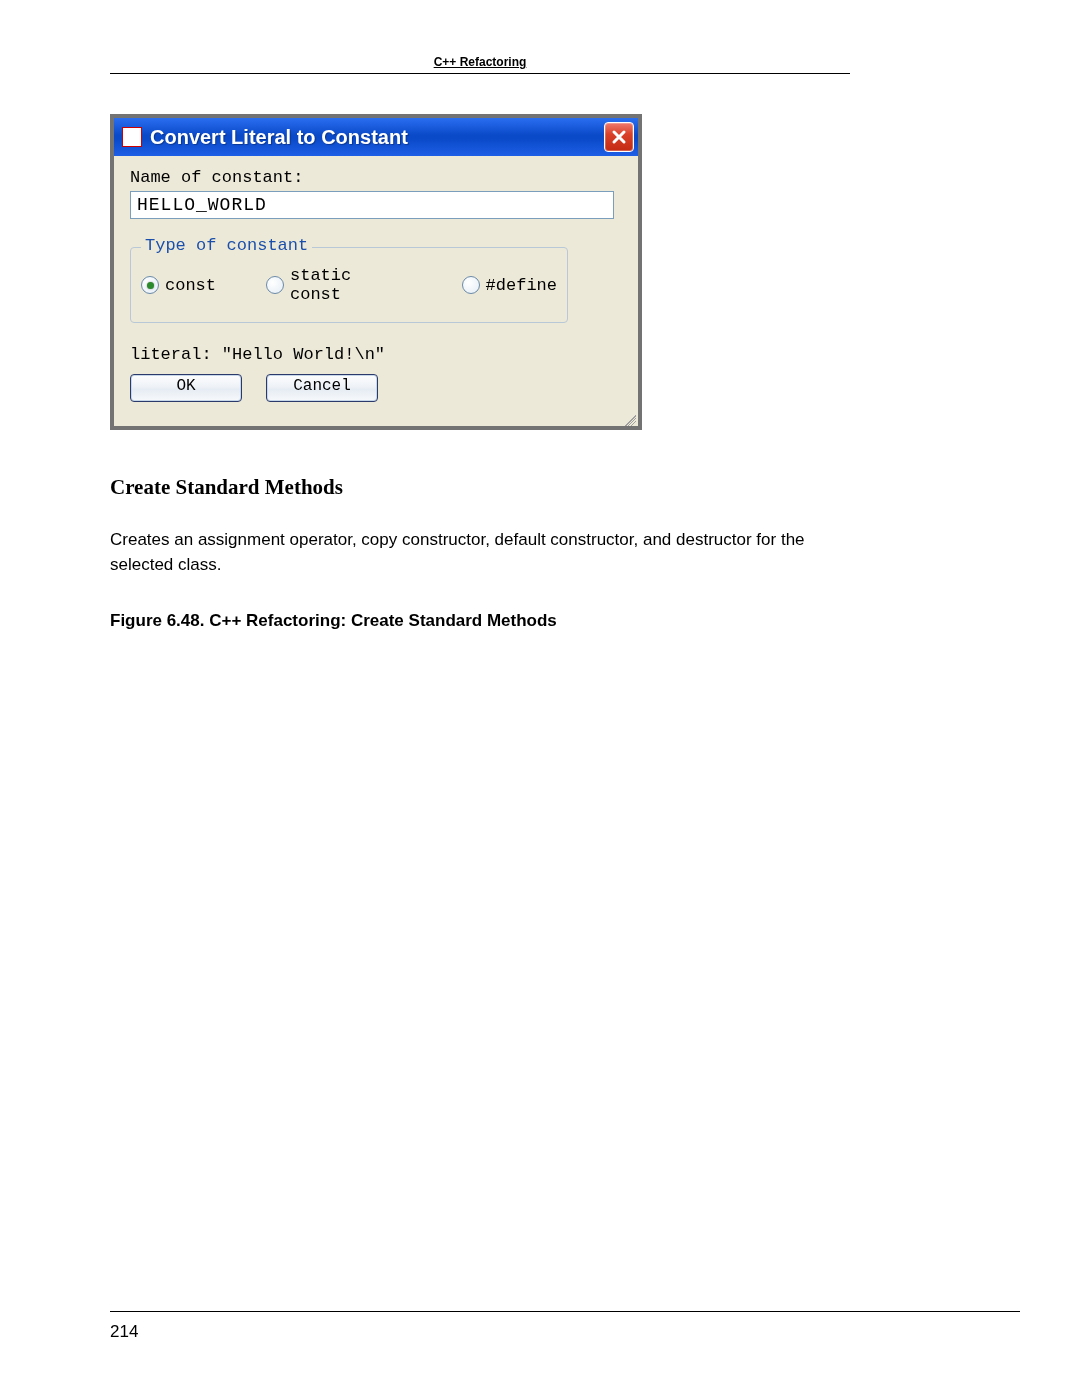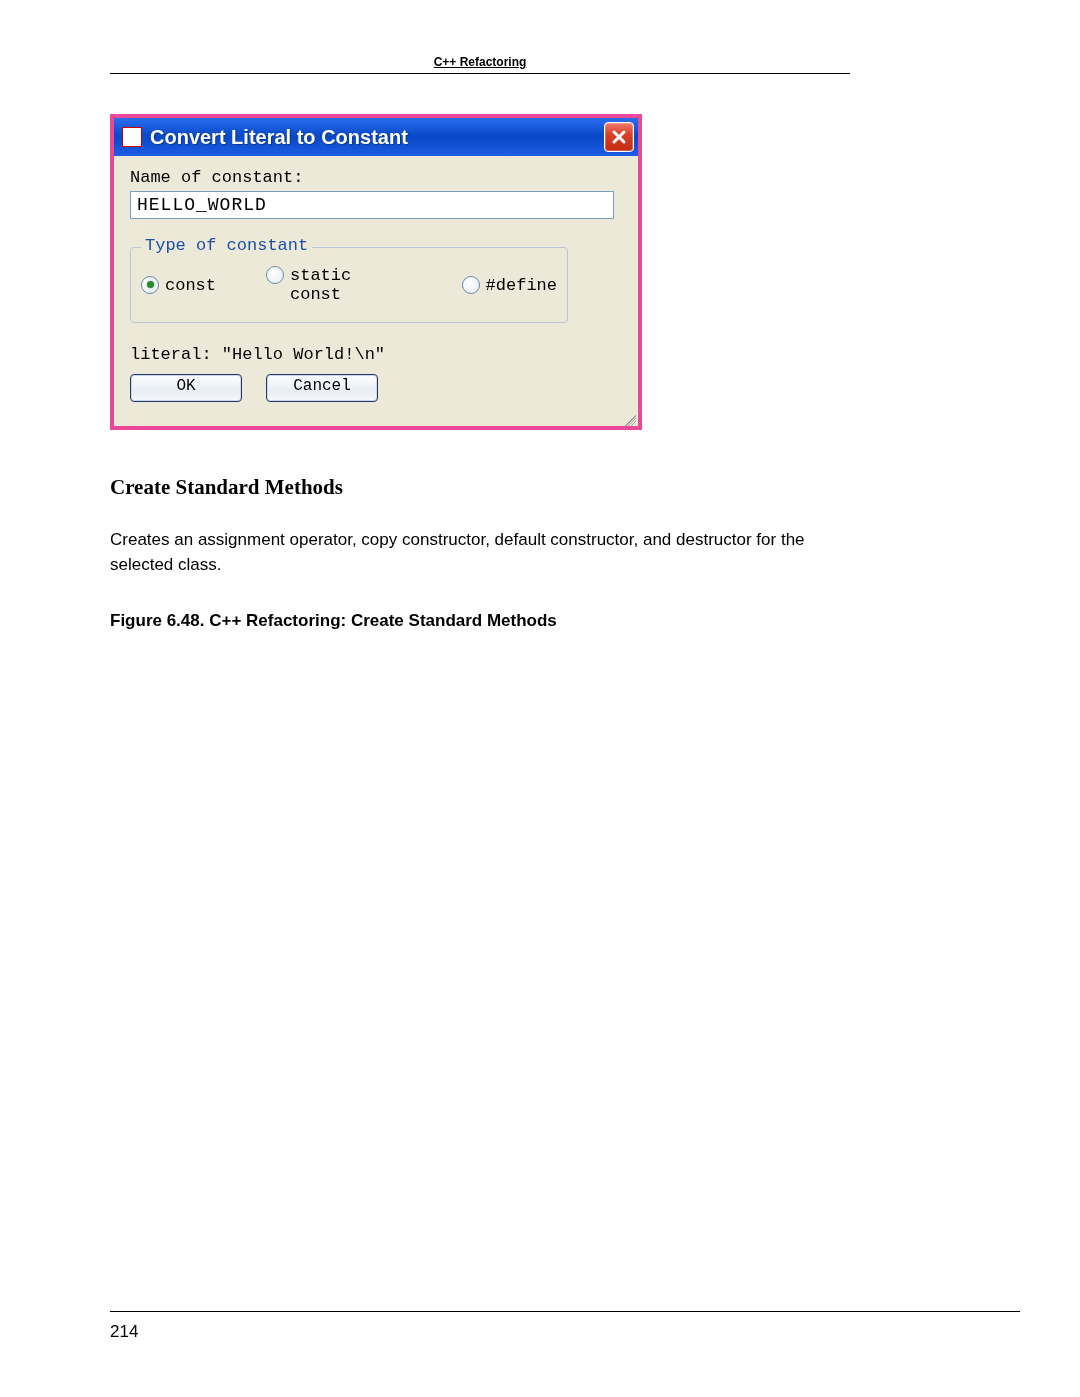--- a/index.html
+++ b/index.html
@@ -26,21 +26,21 @@
   }
   .header-rule {
     border: none;
     border-top: 1.5px solid #000;
     margin: 0 0 40px 0;
   }
 
   
   .dialog {
     width: 532px;
-    border: 4px solid #ec4899;
+    border: 4px solid #737373;
     background: #ece9d8;
     box-sizing: border-box;
     margin-bottom: 45px;
   }
   .titlebar {
     height: 38px;
     background: linear-gradient(to bottom, #2a6ef0 0%, #0a4ac9 45%, #0a4ac9 55%, #1d5ee6 100%);
     display: flex;
     align-items: center;
     padding: 0 4px 0 8px;
@@ -107,20 +107,21 @@
     top: -12px;
     left: 10px;
     background: #ece9d8;
     padding: 0 4px;
     color: #1b4fab;
     font-size: 17px;
   }
   .radio-row { display: flex; gap: 50px; align-items: center; }
   .radio {
     display: inline-flex;
+    align-items: center;
     gap: 6px;
     font-size: 17px;
   }
   .radio .dot {
     width: 16px; height: 16px;
     border: 1px solid #6b8aa8;
     border-radius: 50%;
     background: radial-gradient(circle at 35% 35%, #fff, #e4edf6);
     display: inline-flex;
     align-items: center;

